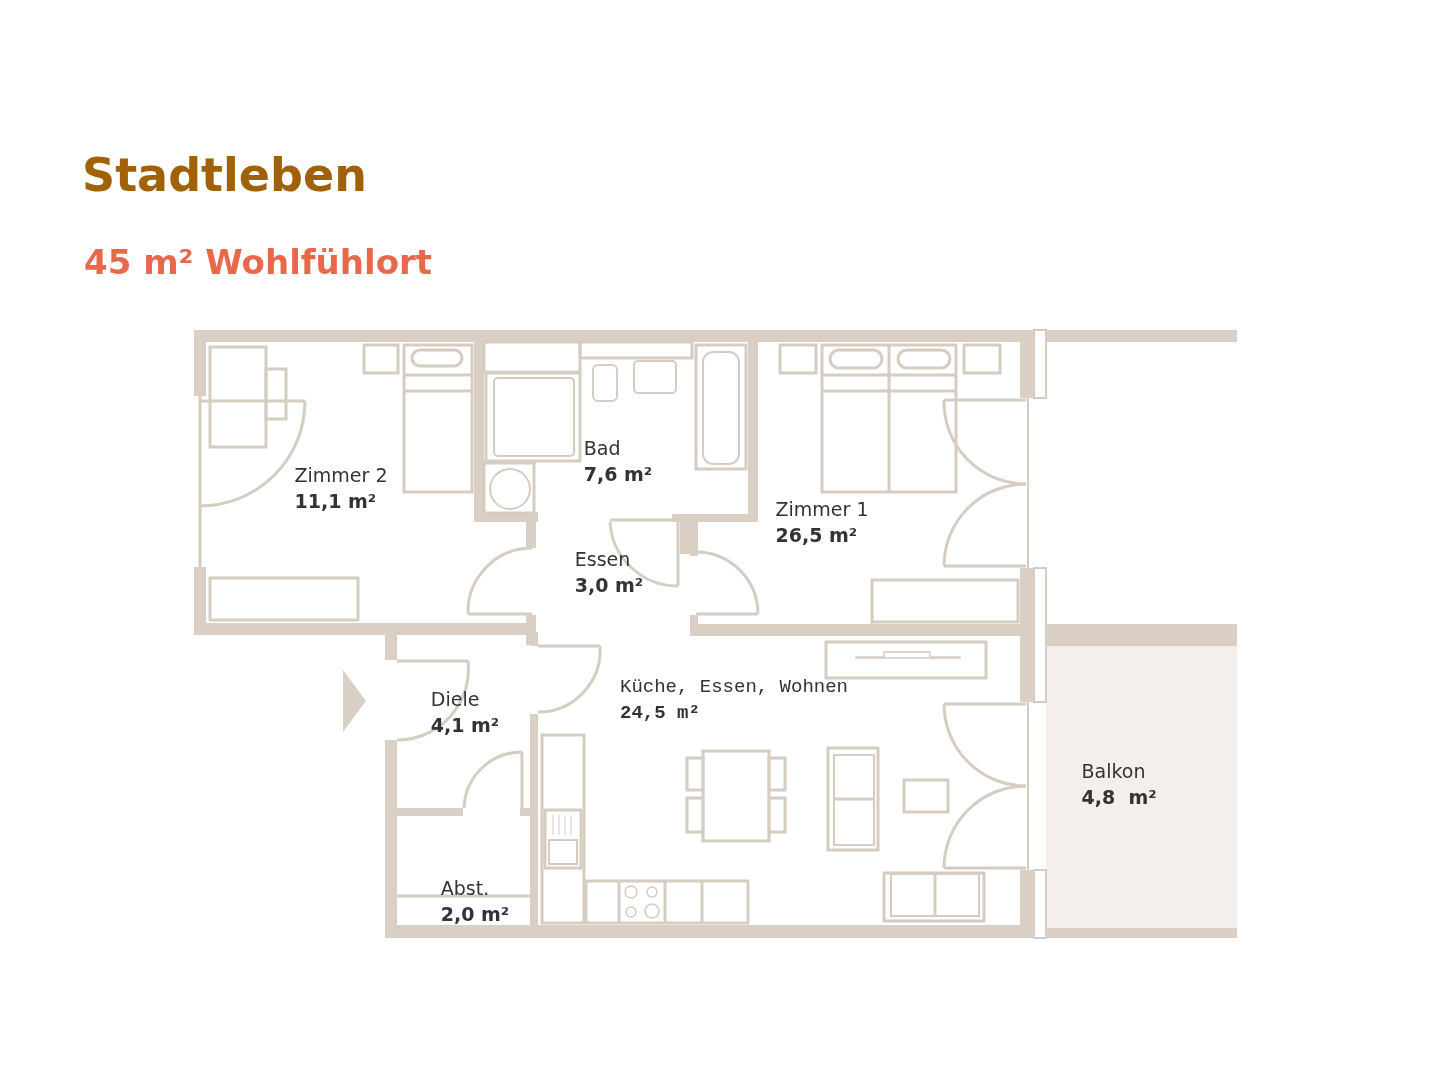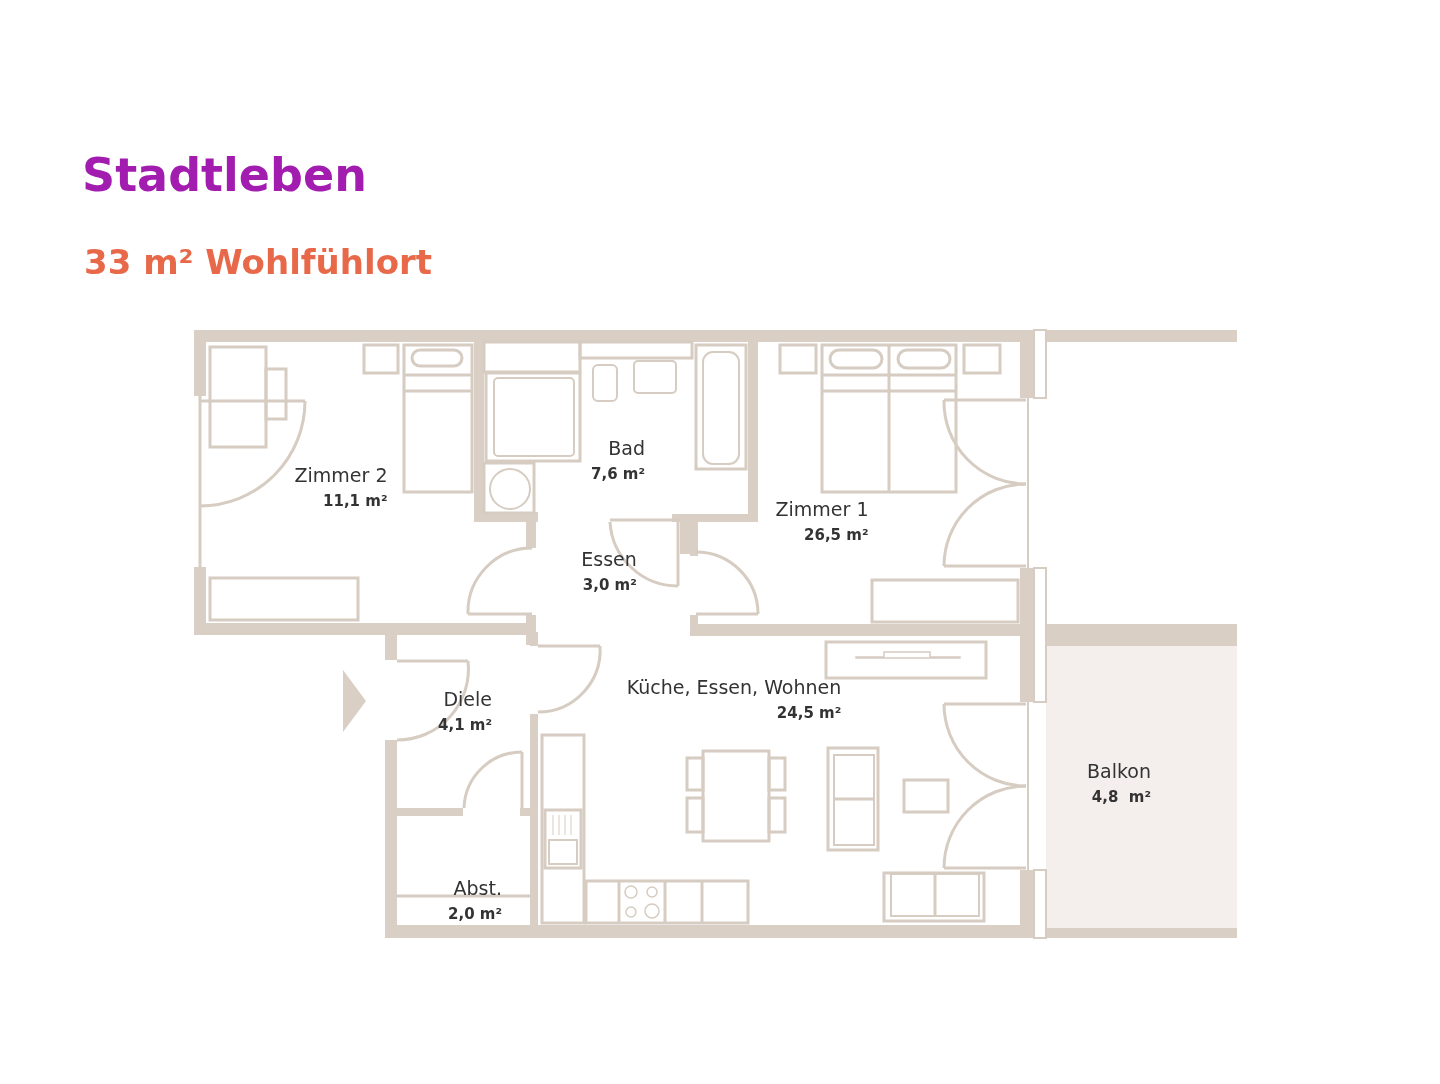--- a/index.html
+++ b/index.html
@@ -1,28 +1,28 @@
 <!DOCTYPE html>
 <html><head>
 <meta charset="utf-8">
 <style>
   html, body { margin: 0; padding: 0; background: #ffffff; }
   body { width: 1440px; height: 1084px; position: relative; overflow: hidden; font-family: "DejaVu Sans", sans-serif; }
-  .title { position: absolute; left: 82px; top: 148px; font-family: "DejaVu Sans", sans-serif; font-weight: bold; font-size: 46px; color: #a21caf; letter-spacing: 0px; margin: 0; }
+  .title { position: absolute; left: 82px; top: 148px; font-family: "DejaVu Sans", sans-serif; font-weight: bold; font-size: 46px; color: #a16207; letter-spacing: 0px; margin: 0; }
   .subtitle { position: absolute; left: 84px; top: 242px; font-family: "DejaVu Sans", sans-serif; font-weight: bold; font-size: 34px; color: #e8694a; margin: 0; }
   .plan { position: absolute; left: 0; top: 0; width: 1440px; height: 1084px; }
-  .room-label { position: absolute; text-align: right; color: #333333; font-family: "DejaVu Sans", sans-serif; transform: translateX(-50%); white-space: nowrap; }
+  .room-label { position: absolute; text-align: left; color: #333333; font-family: "DejaVu Sans", sans-serif; transform: translateX(-50%); white-space: nowrap; }
   .room-label .name { display: block; font-size: 19px; line-height: 26px; }
-  .room-label .area { display: block; font-size: 15px; font-weight: bold; line-height: 26px; }
+  .room-label .area { display: block; font-size: 19px; font-weight: bold; line-height: 26px; }
 </style>
 </head>
 <body>
 
 <h1 class="title">Stadtleben</h1>
-<h2 class="subtitle">33 m² Wohlfühlort</h2>
+<h2 class="subtitle">45 m² Wohlfühlort</h2>
 
 <svg class="plan" viewBox="0 0 1440 1084" xmlns="http://www.w3.org/2000/svg">
 
   <rect x="1046" y="644" width="191" height="284" fill="#f4efec"></rect>
 
   <g fill="#d9cfc4">
 
     <rect x="194" y="330" width="840" height="12"></rect>
 
     <rect x="194" y="330" width="12" height="66"></rect>
@@ -191,21 +191,21 @@
   <span class="area">26,5 m²</span>
 </div>
 <div class="room-label" style="left:609px; top:546px;">
   <span class="name">Essen</span>
   <span class="area">3,0 m²</span>
 </div>
 <div class="room-label" style="left:465px; top:686px;">
   <span class="name">Diele</span>
   <span class="area">4,1 m²</span>
 </div>
-<div class="room-label" style="left:734px; top:674px;">
+<div class="room-label" style="left:734px; top:674px;font-family:Liberation Mono, monospace;">
   <span class="name">Küche, Essen, Wohnen</span>
   <span class="area">24,5 m²</span>
 </div>
 <div class="room-label" style="left:475px; top:831px;margin-top:44px;">
   <span class="name">Abst.</span>
   <span class="area">2,0 m²</span>
 </div>
 <div class="room-label" style="left:1119px; top:758px;">
   <span class="name">Balkon</span>
   <span class="area" style="white-space:pre;">4,8  m²</span>

